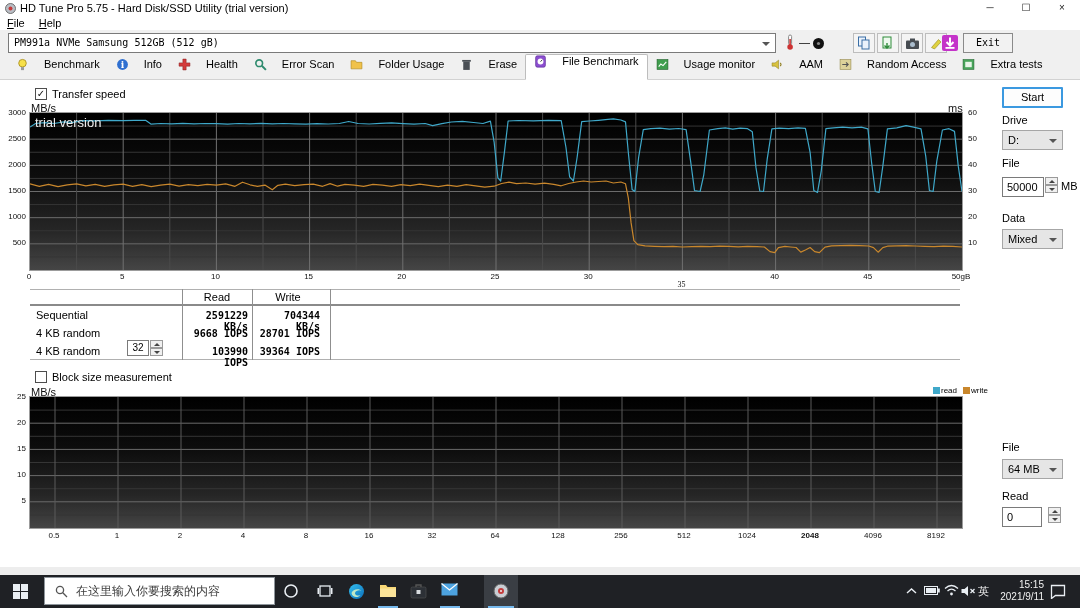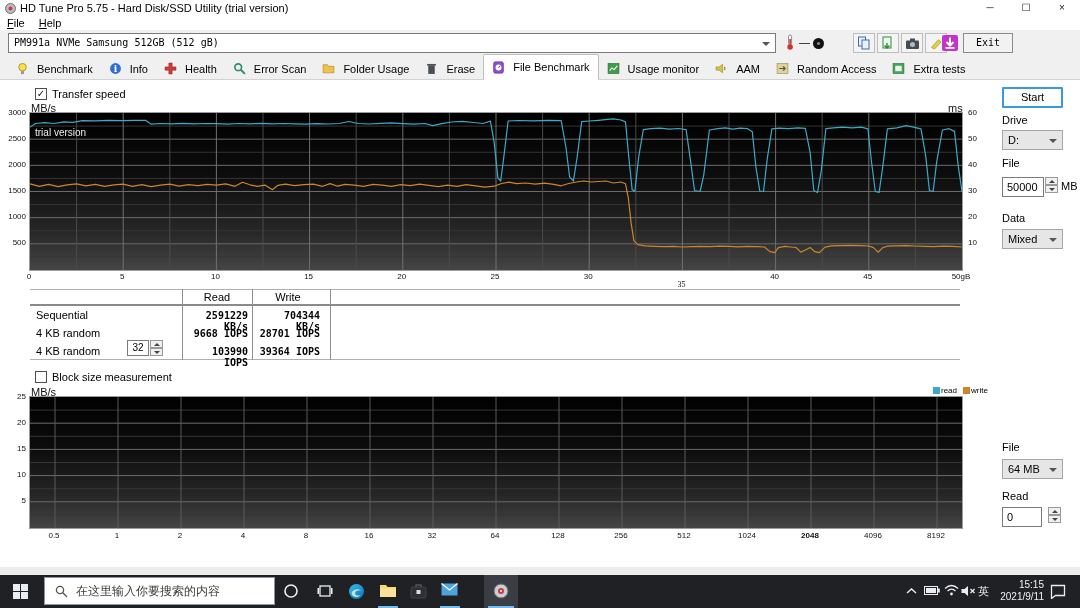--- a/index.html
+++ b/index.html
@@ -33,35 +33,35 @@
   #temp-value{position:absolute;left:799px;top:6px;font-size:11px}
   .toolbtn{position:absolute;top:3px;width:22px;height:20px;background:#f4f4f4;
            border:1px solid #bdbdbd;box-sizing:border-box;display:flex;align-items:center;justify-content:center}
   #exit-btn{position:absolute;left:963px;top:3px;width:50px;height:20px;background:#f2f2f2;
             border:1px solid #8a8a8a;box-sizing:border-box;text-align:center;
             font-family:"DejaVu Sans Mono",monospace;font-size:10px;line-height:18px}
 
   
   #tabstrip{position:absolute;top:56px;left:0;width:1080px;height:24px;background:#f0f0f0;
             border-bottom:1px solid #d2d2d2;display:flex;align-items:flex-end;padding-left:8px;box-sizing:border-box}
-  .tab{display:flex;align-items:center;gap:8px;padding:0 8px;height:21px;font-size:11px;white-space:nowrap}
+  .tab{display:flex;align-items:flex-start;gap:15px;padding:0 8px;height:21px;font-size:11px;white-space:nowrap}
   .tab.active{background:#fff;border:1px solid #bdbdbd;border-bottom:1px solid #fff;
               border-radius:2px 2px 0 0;height:24px;margin-bottom:-1px;z-index:2}
   .tabicon{width:13px;height:13px;flex:0 0 13px}
 
   
   #content{position:absolute;top:80px;left:0;width:1080px;height:487px;background:#fff}
   .cb{position:absolute;display:flex;align-items:center;gap:5px;font-size:11px}
   .cb .box{width:12px;height:12px;border:1px solid #4d4d4d;background:#fff;box-sizing:border-box;
            font-size:10px;line-height:10px;text-align:center;color:#111}
   .plot{position:absolute;border:1px solid #9c9c9c;box-sizing:content-box;
         background:linear-gradient(180deg,#000 0%,#0d0d0d 40%,#262626 75%,#454545 100%)}
   #plot1{left:29px;top:32px;width:932px;height:157px}
   #plot2{left:29px;top:316px;width:932px;height:131px}
-  #watermark{position:absolute;left:5px;top:14px;color:#ececec;font-size:10px}
+  #watermark{position:absolute;left:5px;top:2px;color:#ececec;font-size:13px}
   .axis-unit{position:absolute;font-size:11px;color:#111}
   .tick{position:absolute;font-size:8px;color:#111;white-space:nowrap}
   .tickc{transform:translateX(-50%)}
   #c1yl{position:absolute;left:1px;top:32px;width:26px;height:157px}
   #c1yl .tick{right:1px}
   #c1yr{position:absolute;left:966px;top:32px;width:20px;height:157px}
   #c2yl{position:absolute;left:1px;top:316px;width:26px;height:131px}
   #c2yl .tick{right:1px}
   #c1x{position:absolute;left:29px;top:192px;width:932px;height:10px}
   #c2x{position:absolute;left:29px;top:451px;width:932px;height:10px}

